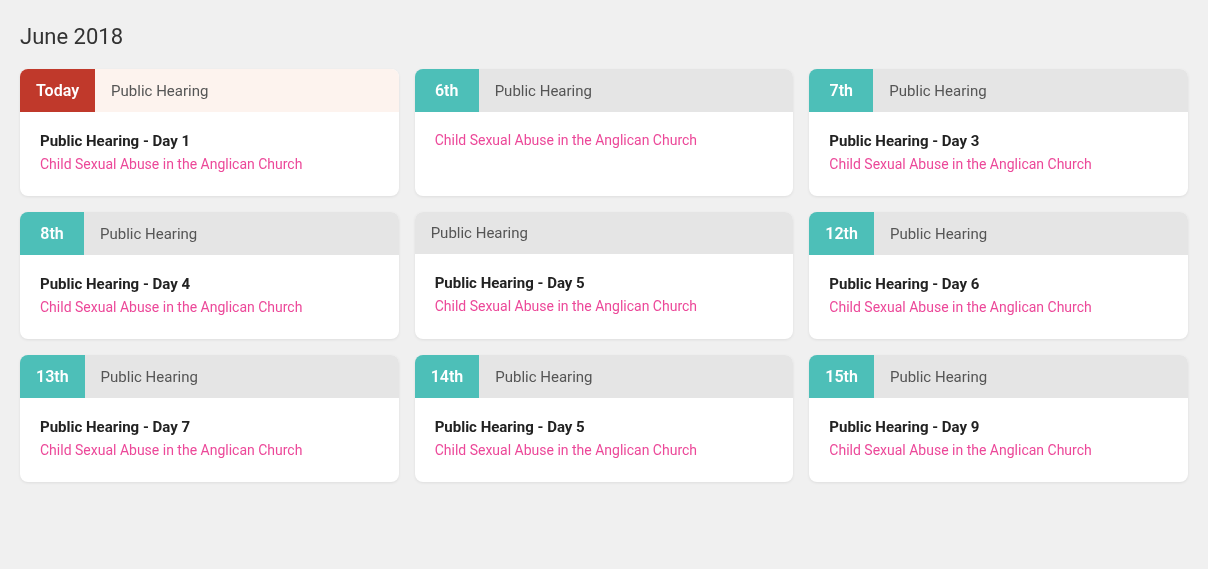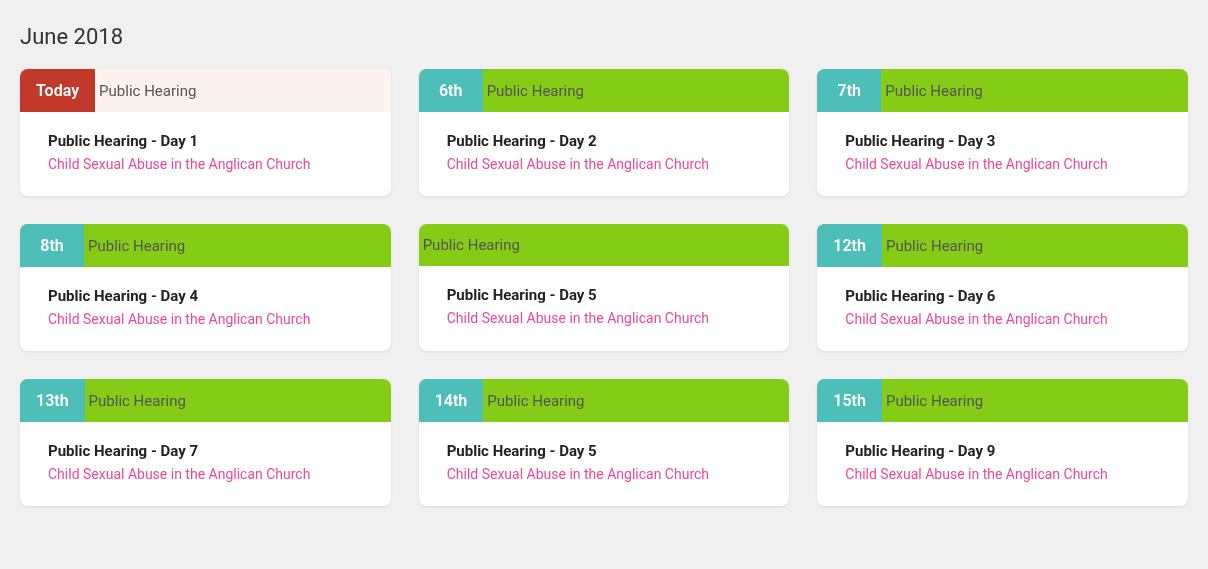--- a/index.html
+++ b/index.html
@@ -10,32 +10,32 @@
     }
     .page-title {
       font-size: 22px;
       font-weight: 400;
       color: #333;
       margin-bottom: 20px;
     }
     .grid {
       display: grid;
       grid-template-columns: repeat(3, 1fr);
-      gap: 28px;
+      gap: 16px;
     }
     .card {
       background: #fff;
       border-radius: 8px;
       overflow: hidden;
       box-shadow: 0 1px 3px rgba(0,0,0,0.08);
     }
     .card-header {
       display: flex;
       align-items: center;
-      background: #84cc16;
+      background: #e5e5e5;
       padding: 0;
     }
     .card-header.today-header {
       background: #fdf3ee;
     }
     .date-badge {
       display: flex;
       align-items: center;
       justify-content: center;
       background: #4dbfb8;
@@ -43,26 +43,26 @@
       font-size: 16px;
       font-weight: 600;
       padding: 12px 16px;
       min-width: 64px;
       align-self: stretch;
     }
     .date-badge.today-badge {
       background: #c0392b;
     }
     .header-label {
-      padding: 12px 4px;
+      padding: 12px 16px;
       font-size: 15px;
       color: #555;
     }
     .card-body {
-      padding: 20px 28px 24px;
+      padding: 20px 20px 24px;
     }
     .event-title {
       font-size: 15px;
       font-weight: 700;
       color: #222;
       margin-bottom: 6px;
     }
     .event-subtitle {
       font-size: 14px;
       color: #ec4899;
@@ -83,21 +83,20 @@
         <div class="event-title">Public Hearing - Day 1</div>
         <div class="event-subtitle">Child Sexual Abuse in the Anglican Church</div>
       </div>
     </div>
     <div class="card">
       <div class="card-header">
         <div class="date-badge">6th</div>
         <span class="header-label">Public Hearing</span>
       </div>
       <div class="card-body">
-        <div class="event-title">Public Hearing - Day 2</div>
         <div class="event-subtitle">Child Sexual Abuse in the Anglican Church</div>
       </div>
     </div>
     <div class="card">
       <div class="card-header">
         <div class="date-badge">7th</div>
         <span class="header-label">Public Hearing</span>
       </div>
       <div class="card-body">
         <div class="event-title">Public Hearing - Day 3</div>

